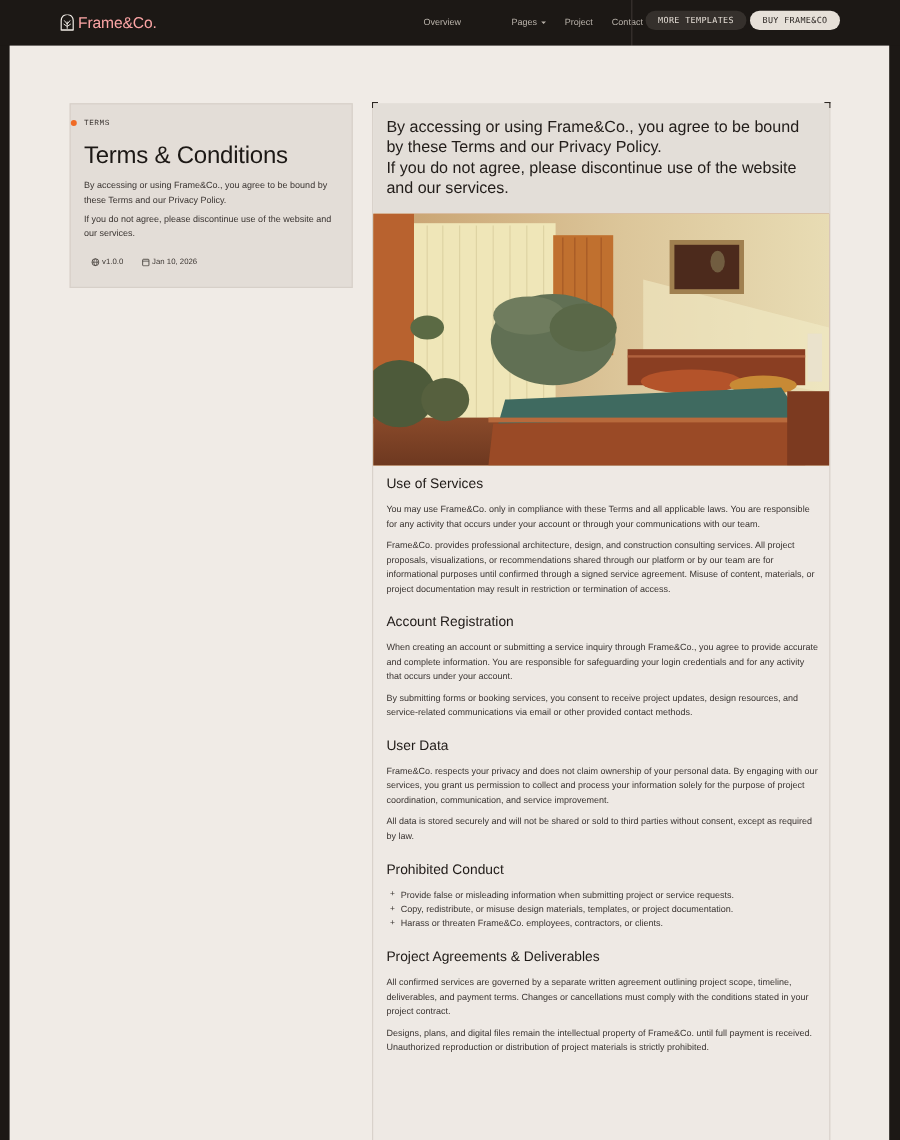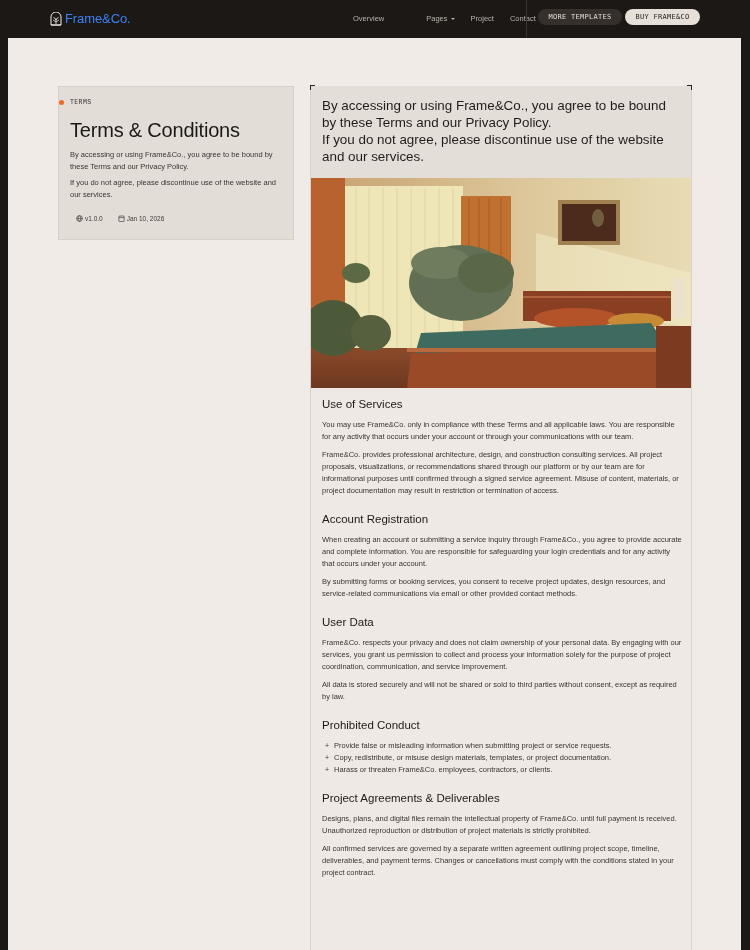--- a/index.html
+++ b/index.html
@@ -10,21 +10,21 @@
     color: #1f1b18;
     position: relative;
   }
   
   .topbar {
     position: absolute; left: 0; top: 0; width: 750px; height: 38px;
     background: #1c1815;
   }
   .brand {
     position: absolute; left: 50px; top: 11px; display: flex; align-items: center;
-    color: #3b82f6; font-size: 13px; letter-spacing: -0.1px;
+    color: #fca5a5; font-size: 13px; letter-spacing: -0.1px;
   }
   .brand svg { margin-right: 3px; }
   .nav {
     position: absolute; left: 353px; top: 14px; display: flex; gap: 0;
     font-size: 7.5px; color: #b9b2aa;
   }
   .nav span { cursor: pointer; }
   .nav .n1 { margin-right: 16px; }
   .nav .n2 { margin-right: 16px; display: flex; align-items: center; padding-left: 26px; }
   .nav .n3 { margin-right: 16px; }
@@ -245,18 +245,18 @@
         <div class="sec-h">Prohibited Conduct</div>
         <ul class="bullets">
           <li>Provide false or misleading information when submitting project or service requests.</li>
           <li>Copy, redistribute, or misuse design materials, templates, or project documentation.</li>
           <li>Harass or threaten Frame&amp;Co. employees, contractors, or clients.</li>
         </ul>
       </div>
 
       <div class="section">
         <div class="sec-h">Project Agreements &amp; Deliverables</div>
+        <p class="sec-p">All confirmed services are governed by a separate written agreement outlining project scope, timeline, deliverables, and payment terms. Changes or cancellations must comply with the conditions stated in your project contract.</p>
         <p class="sec-p">Designs, plans, and digital files remain the intellectual property of Frame&amp;Co. until full payment is received. Unauthorized reproduction or distribution of project materials is strictly prohibited.</p>
-        <p class="sec-p">All confirmed services are governed by a separate written agreement outlining project scope, timeline, deliverables, and payment terms. Changes or cancellations must comply with the conditions stated in your project contract.</p>
       </div>
     </div>
   </div>
 </div>
 
 </body></html>

